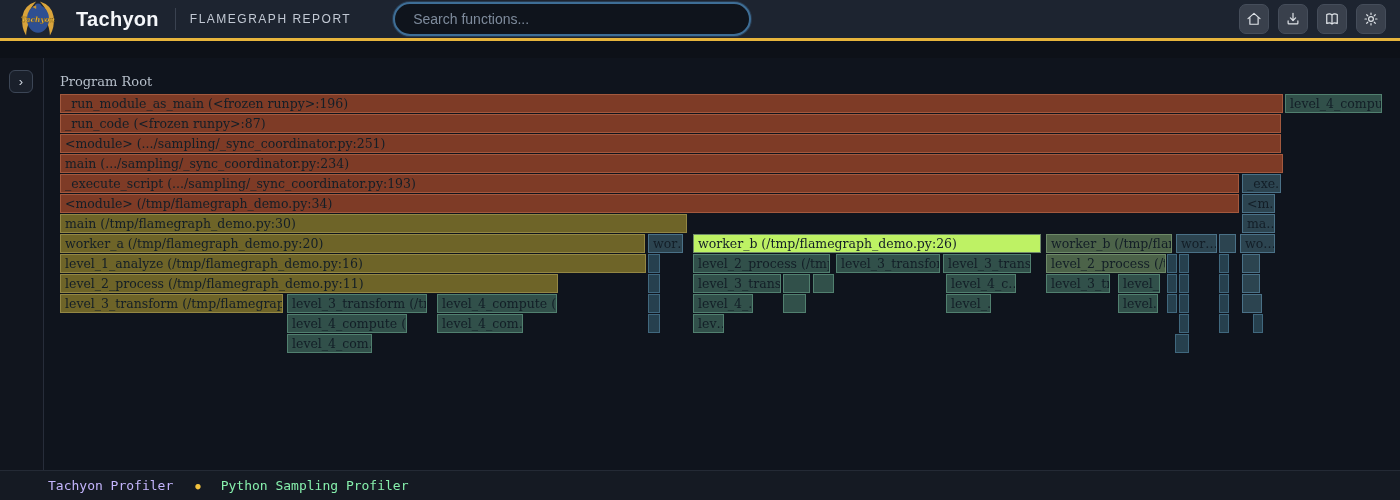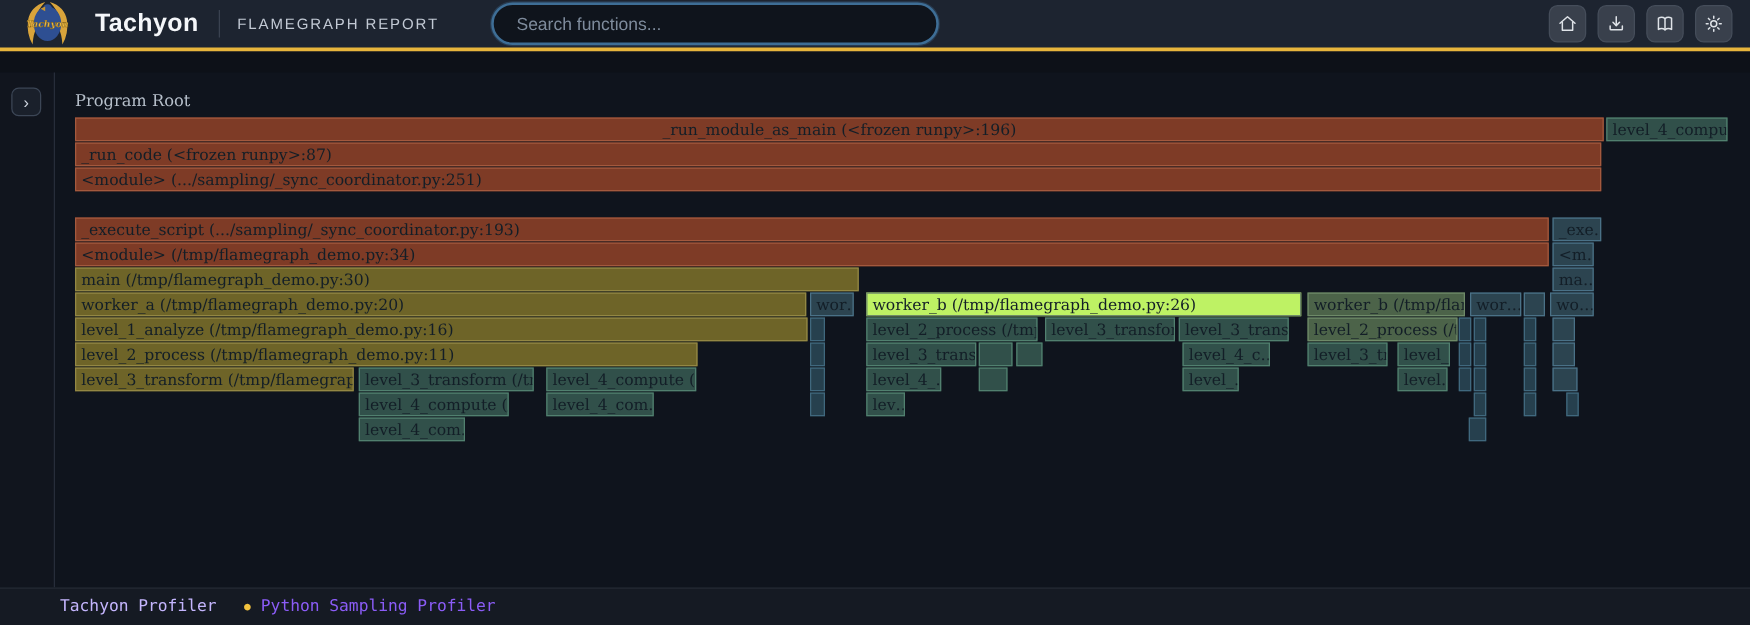--- a/index.html
+++ b/index.html
@@ -38,21 +38,21 @@
   .frame { position:absolute; height:19px; line-height:17px; overflow:hidden;
            white-space:nowrap; color:#131e27; font-family:"DejaVu Serif", serif;
            font-size:12.5px; padding:0 4px; cursor:pointer; }
 
   
   .footer { position:absolute; left:0; top:470px; width:1400px; height:30px;
             background:#151a23; border-top:1px solid #242a35;
             display:flex; align-items:center; font-family:"DejaVu Sans Mono", monospace; font-size:13px; }
   .f-name { color:#c4b5fd; margin-left:48px; }
   .f-dot  { color:#f2c23e; font-size:9px; margin-left:22px; }
-  .f-desc { color:#8b5cf6; margin-left:8px; }
+  .f-desc { color:#86efac; margin-left:20px; }
 </style>
 </head>
 <body>
 
 <div class="hdr">
   <svg class="logo" viewBox="0 0 48 48">
     <path d="M22 5 Q9 9 7 21 Q5.5 33 11 42 Q11.5 33 14.5 27.5 Q10 18 22 5 Z" fill="#d9a43b"></path>
     <path d="M26 5 Q39 9 41 21 Q42.5 33 37 42 Q36.5 33 33.5 27.5 Q38 18 26 5 Z" fill="#d9a43b"></path>
     <ellipse cx="24" cy="24" rx="12" ry="15" fill="#2e4f92"></ellipse>
     <circle cx="24" cy="11" r="4" fill="#2e4f92"></circle>
@@ -91,24 +91,25 @@
     </div>
   </div>
 </div>
 
 <div class="sidebar">
   <div class="toggle">›</div>
 </div>
 
 <div class="flame">
   <div class="rootlbl">Program Root</div>
-<div class="frame" style="left: 16px; top: 36px; width: 1223px; background: rgb(126, 59, 38); border: 1px solid rgb(163, 89, 62); text-align: center;">_run_module_as_main (&lt;frozen runpy&gt;:196)</div>
+<div class="frame" style="left: 16px; top: 36px; width: 1223px; background: rgb(126, 59, 38); border: 1px solid rgb(163, 89, 62);">_run_module_as_main (&lt;frozen runpy&gt;:196)</div>
     <div class="frame" style="left: 1241px; top: 36px; width: 97px; background: rgb(49, 80, 74); border: 1px solid rgb(81, 128, 111);">level_4_comput…</div>
     <div class="frame" style="left: 16px; top: 56px; width: 1221px; background: rgb(126, 59, 38); border: 1px solid rgb(163, 89, 62);">_run_code (&lt;frozen runpy&gt;:87)</div>
     <div class="frame" style="left: 16px; top: 76px; width: 1221px; background: rgb(126, 59, 38); border: 1px solid rgb(163, 89, 62);">&lt;module&gt; (.../sampling/_sync_coordinator.py:251)</div>
+    <div class="frame" style="left: 16px; top: 96px; width: 1223px; background: rgb(126, 59, 38); border: 1px solid rgb(163, 89, 62);">main (.../sampling/_sync_coordinator.py:234)</div>
     <div class="frame" style="left: 16px; top: 116px; width: 1179px; background: rgb(126, 59, 38); border: 1px solid rgb(163, 89, 62);">_execute_script (.../sampling/_sync_coordinator.py:193)</div>
     <div class="frame" style="left: 1198px; top: 116px; width: 39px; background: rgb(44, 68, 80); border: 1px solid rgb(74, 113, 135);">_exe…</div>
     <div class="frame" style="left: 16px; top: 136px; width: 1179px; background: rgb(126, 59, 38); border: 1px solid rgb(163, 89, 62);">&lt;module&gt; (/tmp/flamegraph_demo.py:34)</div>
     <div class="frame" style="left: 1198px; top: 136px; width: 33px; background: rgb(44, 68, 80); border: 1px solid rgb(74, 113, 135);">&lt;m…</div>
     <div class="frame" style="left: 16px; top: 156px; width: 627px; background: rgb(110, 100, 40); border: 1px solid rgb(147, 135, 68);">main (/tmp/flamegraph_demo.py:30)</div>
     <div class="frame" style="left: 1198px; top: 156px; width: 33px; background: rgb(44, 68, 80); border: 1px solid rgb(74, 113, 135);">ma…</div>
     <div class="frame" style="left: 16px; top: 176px; width: 585px; background: rgb(110, 100, 40); border: 1px solid rgb(147, 135, 68);">worker_a (/tmp/flamegraph_demo.py:20)</div>
     <div class="frame" style="left: 604px; top: 176px; width: 35px; background: rgb(44, 68, 80); border: 1px solid rgb(74, 113, 135);">wor…</div>
     <div class="frame" style="left: 649px; top: 176px; width: 348px; background: #bef264; border: 1px solid rgb(110, 138, 104);">worker_b (/tmp/flamegraph_demo.py:26)</div>
     <div class="frame" style="left: 1002px; top: 176px; width: 126px; background: rgb(76, 99, 73); border: 1px solid rgb(110, 138, 104);">worker_b (/tmp/flame…</div>

